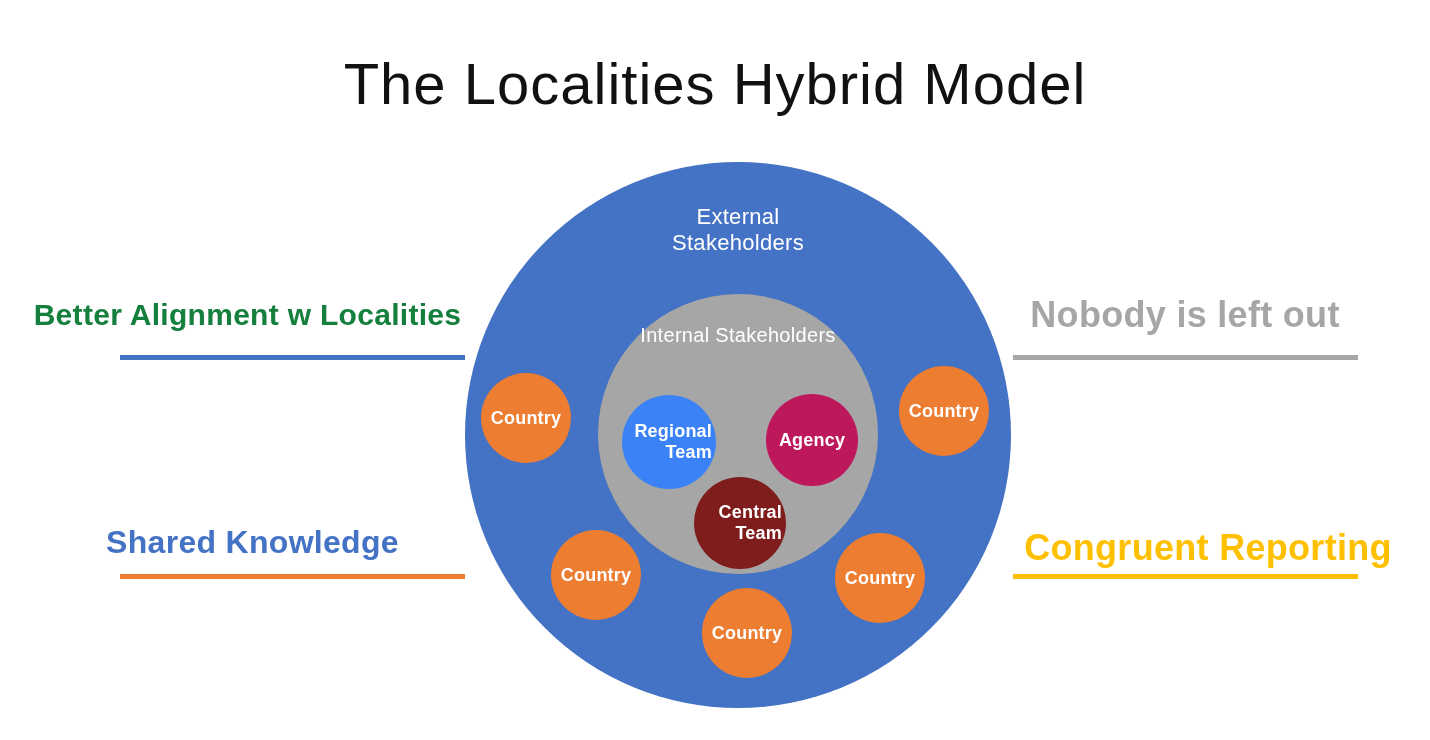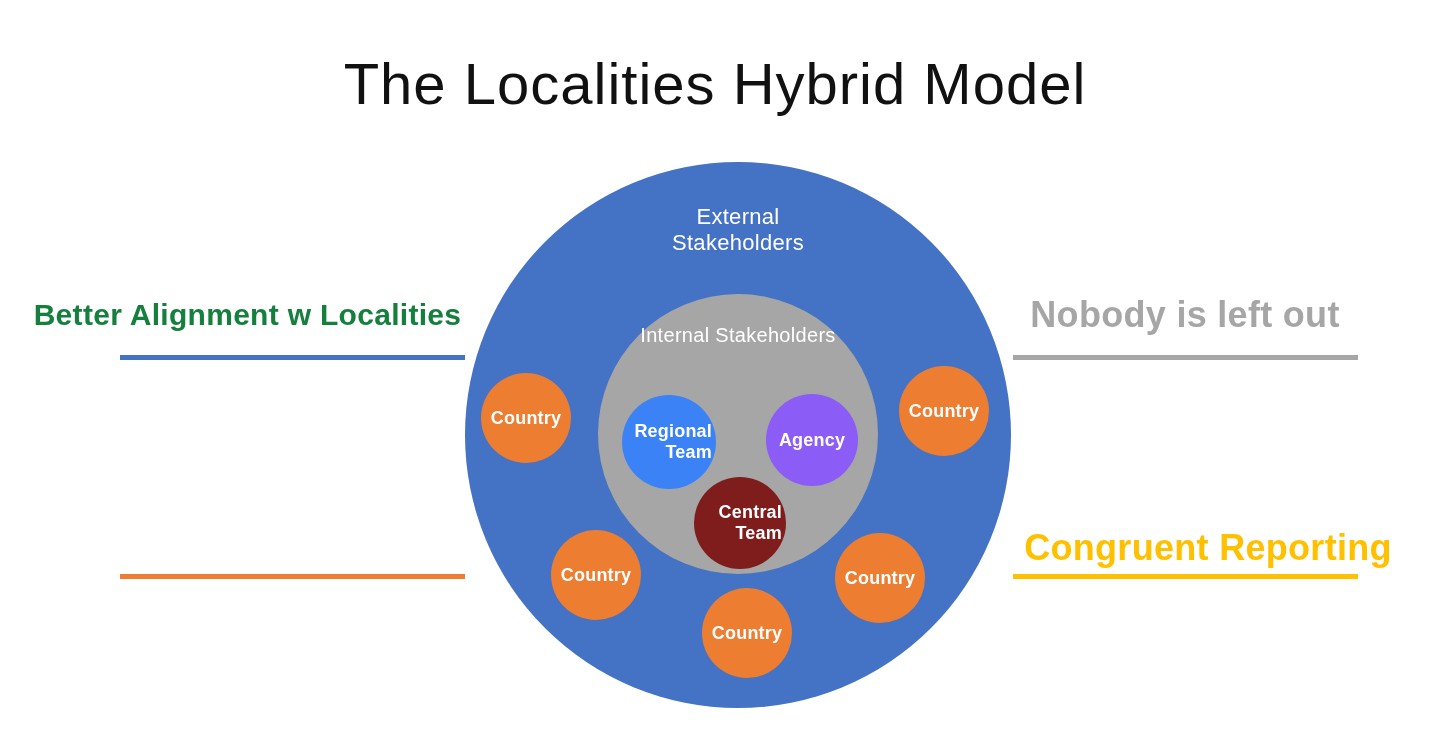--- a/index.html
+++ b/index.html
@@ -109,38 +109,39 @@
 </head>
 <body>
 
 <div class="canvas">
 
   <h1 class="title">The Localities Hybrid Model</h1>
 
   <div class="annotation ann-top-left" style="color: #15803d;">Better Alignment w Localities</div>
   <div class="rule rule-top-left" style="background-color: rgb(68, 114, 196);"></div>
 
+  <div class="annotation ann-bottom-left" style="color: rgb(68, 114, 196);">Shared Knowledge</div>
   <div class="rule rule-bottom-left" style="background-color: rgb(237, 125, 49);"></div>
 
   <div class="annotation ann-top-right" style="color: rgb(166, 166, 166);">Nobody is left out</div>
   <div class="rule rule-top-right" style="background-color: rgb(166, 166, 166);"></div>
 
   <div class="annotation ann-bottom-right" style="color: rgb(255, 192, 0);">Congruent Reporting</div>
   <div class="rule rule-bottom-right" style="background-color: rgb(255, 192, 0);"></div>
 
   <div class="circle outer-circle" style="background-color: rgb(68, 114, 196);"></div>
 
   <div class="circle-caption outer-caption">External Stakeholders</div>
 
   <div class="circle inner-circle" style="background-color: rgb(166, 166, 166);"></div>
 
   <div class="circle-caption inner-caption">Internal Stakeholders</div>
 
   <div class="node node-regional" style="background-color: #3b82f6;">Regional Team</div>
-  <div class="node node-agency" style="background-color: #8b5cf6;">Agency</div>
+  <div class="node node-agency" style="background-color: #be185d;">Agency</div>
   <div class="node node-central" style="background-color: #7f1d1d;">Central Team</div>
 
   <div class="node node-c1" style="background-color: rgb(237, 125, 49);">Country</div>
   <div class="node node-c2" style="background-color: rgb(237, 125, 49);">Country</div>
   <div class="node node-c3" style="background-color: rgb(237, 125, 49);">Country</div>
   <div class="node node-c4" style="background-color: rgb(237, 125, 49);">Country</div>
   <div class="node node-c5" style="background-color: rgb(237, 125, 49);">Country</div>
 
 </div>
 

